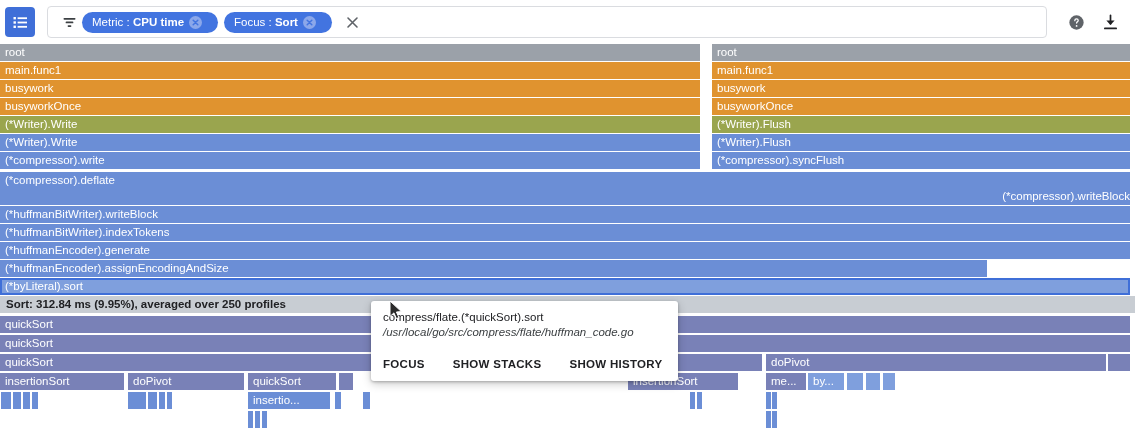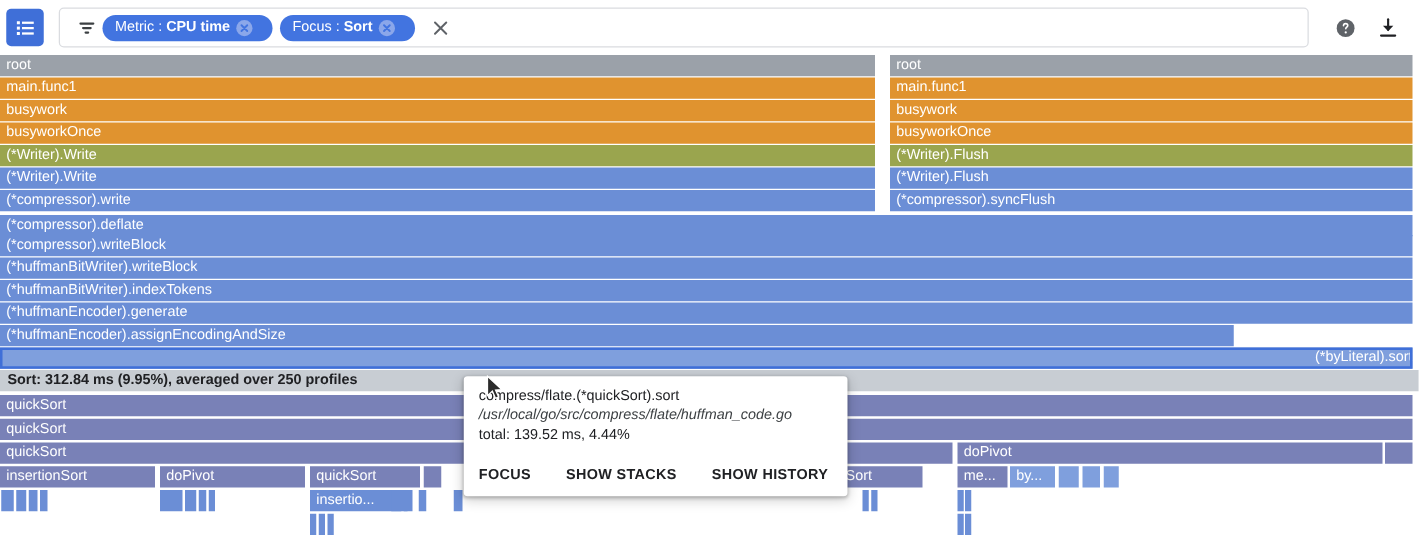--- a/index.html
+++ b/index.html
@@ -67,21 +67,21 @@
     position: absolute; height: 17px; color: #fff; font-size: 11.5px;
     line-height: 17px; padding-left: 5px; overflow: hidden; white-space: nowrap;
     cursor: pointer; text-overflow: clip;
   }
   .frame.gray   { background: #9ba1a9; }
   .frame.orange { background: #e0932f; }
   .frame.olive  { background: #9aa54e; }
   .frame.blue   { background: #6b8ed6; }
   .frame.lblue  { background: #7f9fdd; }
   .frame.purple { background: #7981b7; }
-  .frame.sel    { outline: 2px solid #3f6fd8; outline-offset: -2px; z-index: 3; text-align: right; }
+  .frame.sel    { outline: 2px solid #3f6fd8; outline-offset: -2px; z-index: 3; }
 
   .statusbar {
     position: absolute; left: 0; height: 17px; width: 1135px;
     background: #c8cdd3; color: #202124; font-size: 11.5px; font-weight: 700;
     line-height: 17px; padding-left: 6px; white-space: nowrap; overflow: hidden;
   }
 
   
   .tooltip {
     position: absolute; left: 371px; top: 301px; width: 307px;
@@ -178,21 +178,21 @@
   <div class="flame">
     <div id="left-stack">
         <div class="frame gray" style="left: 0px; top: 0px; width: 700px;">root</div>
         <div class="frame orange" style="left: 0px; top: 18px; width: 700px;">main.func1</div>
         <div class="frame orange" style="left: 0px; top: 36px; width: 700px;">busywork</div>
         <div class="frame orange" style="left: 0px; top: 54px; width: 700px;">busyworkOnce</div>
         <div class="frame olive" style="left: 0px; top: 72px; width: 700px;">(*Writer).Write</div>
         <div class="frame blue" style="left: 0px; top: 90px; width: 700px;">(*Writer).Write</div>
         <div class="frame blue" style="left: 0px; top: 108px; width: 700px;">(*compressor).write</div>
         <div class="frame blue" style="left: 0px; top: 128px; width: 1130px;">(*compressor).deflate</div>
-        <div class="frame blue" style="left: 0px; top: 144px; width: 1130px;">(*compressor).writeBlock</div>
+        <div class="frame blue" style="left: 0px; top: 144px; width: 1130px; text-align: right;">(*compressor).writeBlock</div>
         <div class="frame blue" style="left: 0px; top: 162px; width: 1130px;">(*huffmanBitWriter).writeBlock</div>
         <div class="frame blue" style="left: 0px; top: 180px; width: 1130px;">(*huffmanBitWriter).indexTokens</div>
         <div class="frame blue" style="left: 0px; top: 198px; width: 1130px;">(*huffmanEncoder).generate</div>
         <div class="frame blue" style="left: 0px; top: 216px; width: 987px;">(*huffmanEncoder).assignEncodingAndSize</div>
         <div class="frame lblue sel" style="left: 0px; top: 234px; width: 1130px;">(*byLiteral).sort</div>
       </div>
     <div id="right-stack">
         <div class="frame gray" style="left: 712px; top: 0px; width: 418px;">root</div>
         <div class="frame orange" style="left: 712px; top: 18px; width: 418px;">main.func1</div>
         <div class="frame orange" style="left: 712px; top: 36px; width: 418px;">busywork</div>
@@ -242,21 +242,20 @@
         <div class="frame blue" style="left: 262px; top: 367px; width: 4px;"></div>
         <div class="frame blue" style="left: 766px; top: 367px; width: 4px;"></div>
         <div class="frame blue" style="left: 772px; top: 367px; width: 3px;"></div>
       </div>
   </div>
 
   <div class="tooltip">
     <div class="tt-body">
       <div class="tt-title">compress/flate.(*quickSort).sort</div>
       <div class="tt-file">/usr/local/go/src/compress/flate/huffman_code.go</div>
-      <div class="tt-total">total: 139.52 ms, 4.44%</div>
     </div>
     <div class="tt-actions">
       <button class="tt-btn">FOCUS</button>
       <button class="tt-btn">SHOW STACKS</button>
       <button class="tt-btn">SHOW HISTORY</button>
     </div>
   </div>
 
   <svg class="cursor-arrow" width="15" height="22" viewBox="0 0 15 22">
     <path d="M1 1 L1 16.5 L4.9 12.9 L7.4 18.6 L9.9 17.5 L7.4 12.0 L12.4 11.6 Z" fill="#2b2b2b" stroke="#fff" stroke-width="1"></path>

